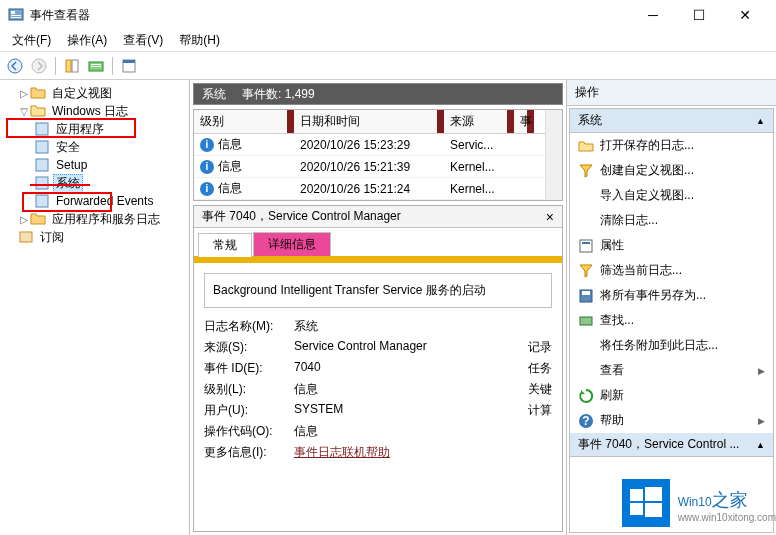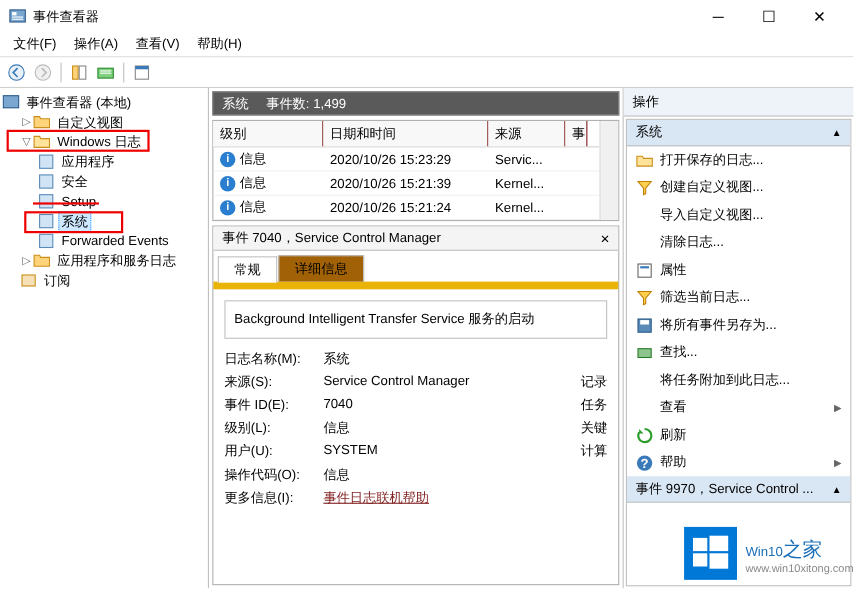--- a/index.html
+++ b/index.html
@@ -22,32 +22,32 @@
 .tree-item .lbl { padding: 1px 3px; }
 .tree-item.sel .lbl { background: #cde8ff; border: 1px dotted #3399ff; padding: 0 2px; }
 .indent1 { padding-left: 16px; }
 .indent2 { padding-left: 32px; }
 .redbox { position: absolute; border: 2px solid #e00; pointer-events: none; }
 .redline { position: absolute; border-top: 2px solid #e00; pointer-events: none; }
 .middle { flex: 1; display: flex; flex-direction: column; padding: 3px; gap: 4px; min-width: 0; }
 .panel-hdr { background: #5a5a5a; color: #fff; height: 22px; display: flex; align-items: center; padding: 0 8px; border: 1px solid #888; }
 .grid { border: 1px solid #b0b0b0; flex: 0 0 auto; }
 .grid-head { display: flex; background: #fff; border-bottom: 1px solid #d0d0d0; }
-.grid-head div { padding: 3px 6px; border-right: 1px solid #7f1d1d; background: #f8f8f8; }
+.grid-head div { padding: 3px 6px; border-right: 7px solid #7f1d1d; background: #f8f8f8; }
 .grid-row { display: flex; border-bottom: 1px solid #f0f0f0; align-items: center; }
 .grid-row > div { padding: 2px 6px; overflow: hidden; white-space: nowrap; text-overflow: ellipsis; }
 .col-lvl { width: 100px; display: flex; align-items: center; }
 .col-date { width: 150px; }
 .col-src { width: 70px; }
 .info-icon { width: 14px; height: 14px; border-radius: 50%; background: #2a7ecf; color: #fff; display: inline-flex; align-items: center; justify-content: center; font-size: 10px; font-weight: bold; margin-right: 4px; flex-shrink: 0; }
 .detail { border: 1px solid #b0b0b0; flex: 1; display: flex; flex-direction: column; min-height: 0; }
 .detail-hdr { height: 22px; display: flex; align-items: center; padding: 0 8px; background: #f4f4f4; border-bottom: 1px solid #c0c0c0; }
 .detail-hdr .close { margin-left: auto; font-size: 14px; }
 .tabs { display: flex; border-bottom: 7px solid #eab308; padding: 4px 4px 0; }
-.tab { padding: 3px 14px; border: 1px solid #c0c0c0; border-bottom: none; background: #a16207; margin-right: 1px; }
+.tab { padding: 3px 14px; border: 1px solid #c0c0c0; border-bottom: none; background: #ec4899; margin-right: 1px; }
 .tab.active { background: #fff; position: relative; top: 1px; }
 .detail-body { flex: 1; padding: 10px; overflow: hidden; position: relative; }
 .desc-box { border: 1px solid #c0c0c0; padding: 8px; margin-bottom: 10px; }
 .kv { display: flex; margin: 4px 0; }
 .kv .k { width: 90px; }
 .kv .v { flex: 1; }
 .kv .v2 { width: 40px; text-align: right; }
 .link { color: #7f1d1d; text-decoration: underline; }
 .actions { width: 210px; border-left: 1px solid #c0c0c0; display: flex; flex-direction: column; }
 .actions-hdr { background: #eef3f9; border-bottom: 1px solid #c0c0c0; padding: 4px 8px; }
@@ -121,26 +121,20 @@
       <svg width="16" height="16" viewBox="0 0 16 16">
         <rect x="2" y="2" width="12" height="12" fill="#fff" stroke="#888"></rect>
         <rect x="2" y="2" width="12" height="3" fill="#3a7ab8"></rect>
       </svg>
     </div>
 </div>
 
 <div class="main">
 
   <div class="tree" style="position:relative">
-    <div class="tree-item">
-      <svg class="ticon" viewBox="0 0 16 16">
-          <rect x="1" y="2" width="14" height="11" fill="#7aa6d0" stroke="#2a5a8a"></rect>
-        </svg>
-      <span class="lbl">事件查看器 (本地)</span>
-    </div>
     <div class="tree-item indent1">
       <span class="exp">▷</span>
       <svg class="ticon" viewBox="0 0 16 16">
           <path d="M1 3 h5 l1 2 h8 v8 h-14 z" fill="#ffd37a" stroke="#c98f1a"></path>
         </svg>
       <span class="lbl">自定义视图</span>
     </div>
     <div class="tree-item indent1">
       <span class="exp">▽</span>
       <svg class="ticon" viewBox="0 0 16 16">
@@ -360,21 +354,21 @@
         </div>
       <div class="act-item">
           <svg class="aicon" viewBox="0 0 16 16">
             <circle cx="8" cy="8" r="7" fill="#3a7ab8"></circle>
             <text x="8" y="12" text-anchor="middle" fill="#fff" font-size="10" font-weight="bold">?</text>
           </svg>
           <span>帮助</span>
           <span class="arrow-r">▶</span>
         </div>
       <div class="act-section">
-          <span>事件 9970，Service Control ...</span>
+          <span>事件 7040，Service Control ...</span>
           <span class="arrow">▲</span>
         </div>
     </div>
   </div>
 </div>
 
 <div class="watermark">
   <svg class="logo" viewBox="0 0 48 48">
       <rect width="48" height="48" fill="#0078d7"></rect>
       <g fill="#fff">

